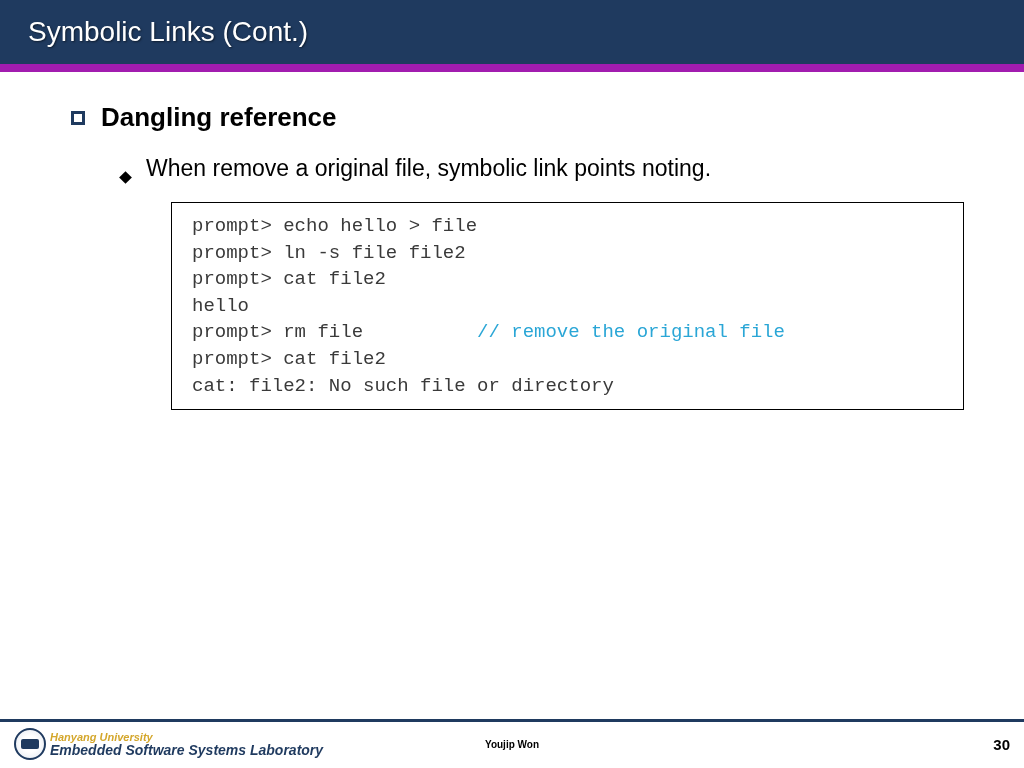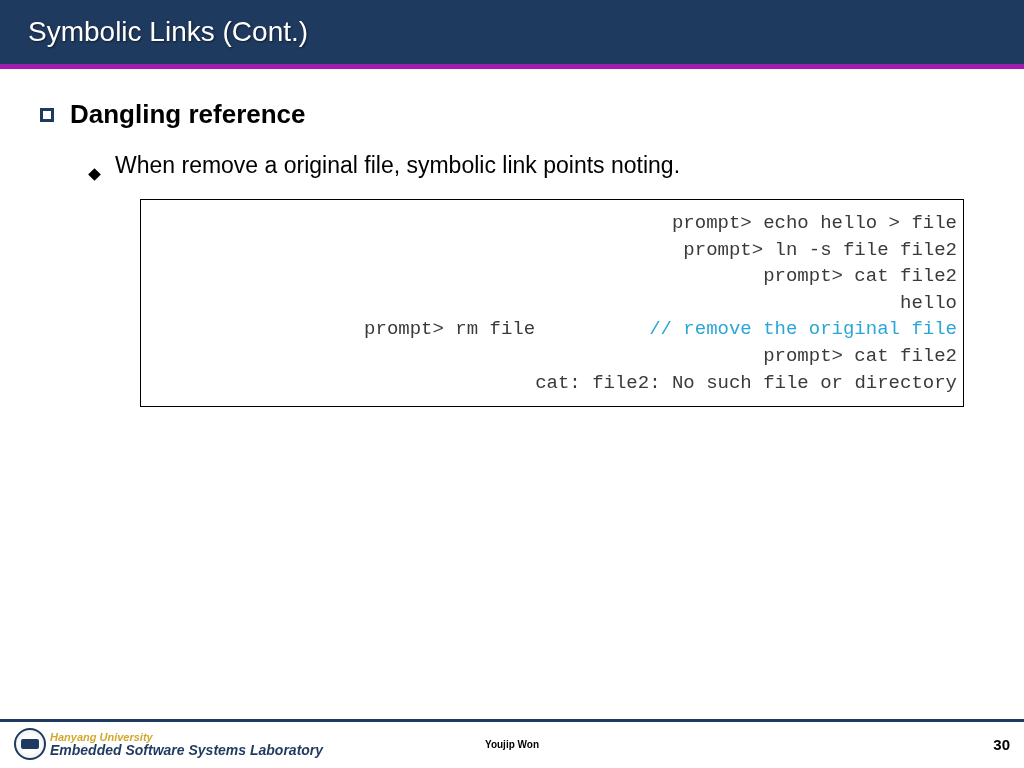--- a/index.html
+++ b/index.html
@@ -15,24 +15,25 @@
       position: relative;
       overflow: hidden;
     }
     .header {
       background: #1f3a5f;
       color: #ffffff;
       padding: 16px 28px;
       font-size: 28px;
       font-weight: 400;
       text-shadow: 1px 1px 2px rgba(0,0,0,0.5);
-      border-bottom: 5px solid #a21caf;
+      border-bottom: 8px solid #a21caf;
     }
     .content {
       padding: 30px 40px 0 40px;
+      margin-left: 31px;
     }
     .bullet-row {
       display: flex;
       align-items: flex-start;
       margin-bottom: 22px;
     }
     .bullet-square {
       width: 14px;
       height: 14px;
       border: 3px solid #1f3a5f;
@@ -62,27 +63,26 @@
     }
     .sub-text {
       font-size: 23px;
       color: #000000;
       font-weight: 400;
     }
     .code-box {
       margin-left: 100px;
       margin-right: 20px;
       border: 1px solid #000000;
-      padding: 10px 6px;
+      padding: 10px 20px;
       font-family: "Courier New", monospace;
       font-size: 19px;
       line-height: 1.4;
       color: #3a3a3a;
       white-space: pre;
-      text-align: right;
     }
     .code-comment {
       color: #2aa6d6;
     }
     .footer {
       position: absolute;
       bottom: 0;
       left: 0;
       right: 0;
       border-top: 3px solid #1f3a5f;

